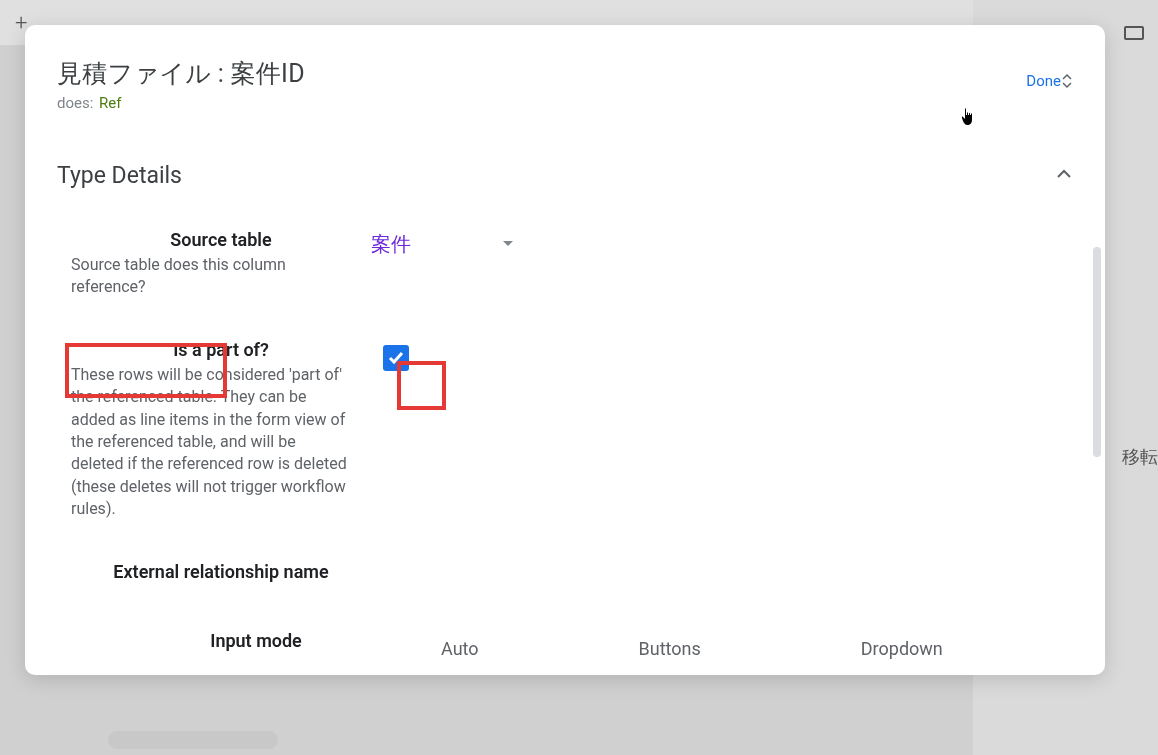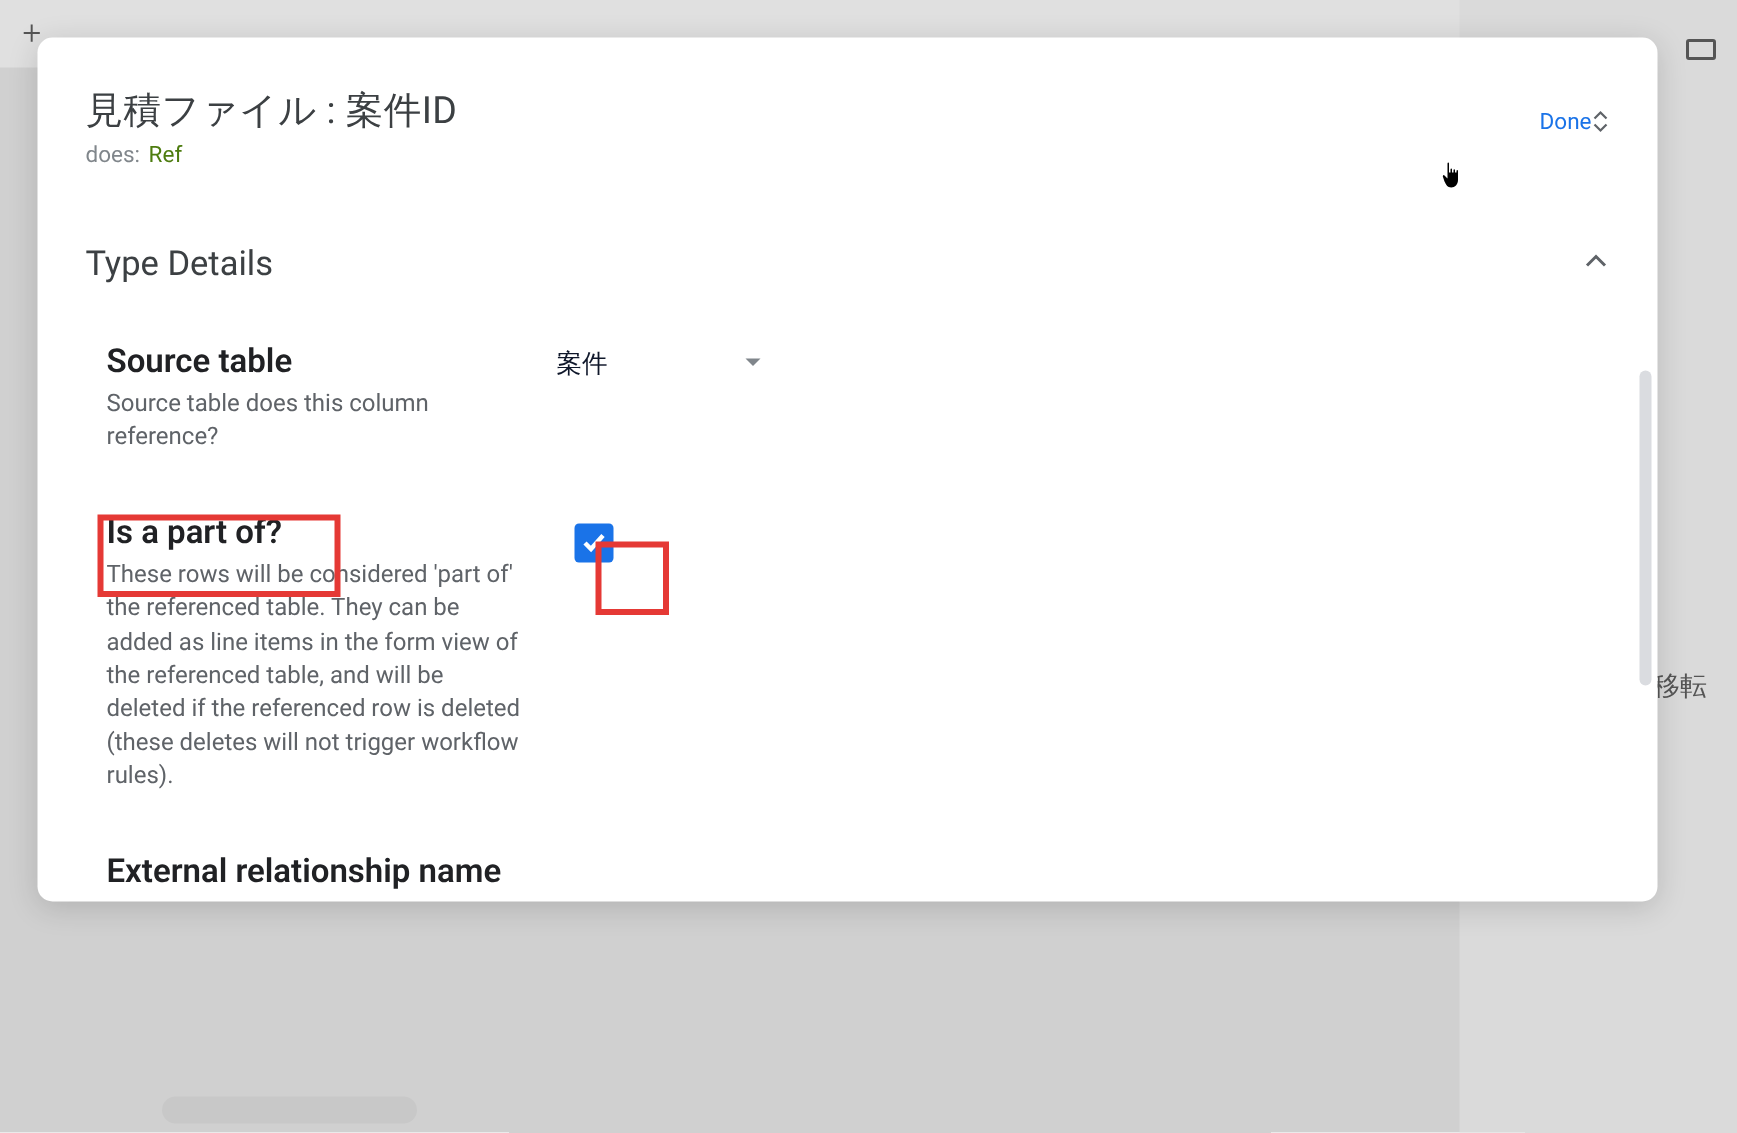--- a/index.html
+++ b/index.html
@@ -59,41 +59,41 @@
       right: 14px;
       width: 20px;
       height: 14px;
       border: 2px solid #555;
       border-radius: 2px;
     }
     
     .backdrop-right-text {
       position: absolute;
       top: 445px;
-      right: 20px;
+      right: 0;
       color: #555;
       font-size: 18px;
     }
     
     .backdrop-bottom-pill {
       position: absolute;
       bottom: 6px;
       left: 108px;
       width: 170px;
       height: 18px;
       background: #c8c8c8;
       border-radius: 9px;
     }
     
     .modal {
       position: absolute;
       top: 25px;
       left: 25px;
       width: 1080px;
-      height: 576px;
+      height: 650px;
       background: #fff;
       border-radius: 10px;
       box-shadow: 0 4px 20px rgba(0,0,0,0.15);
       padding: 32px 32px 23px 32px;
       overflow: hidden;
     }
     
     .modal-header {
       display: flex;
       justify-content: space-between;
@@ -196,24 +196,25 @@
       align-items: flex-start;
       margin-bottom: 40px;
     }
     
     .form-label-col {
       width: 300px;
       flex-shrink: 0;
     }
     
     .form-label {
-      font-size: 22px;
+      font-size: 18px;
       font-weight: 600;
       color: #202124;
       margin-bottom: 4px;
+      text-align: center;
     }
     
     .form-description {
       font-size: 16px;
       color: #5f6368;
       line-height: 1.4;
       max-width: 280px;
     }
     
     .form-control-col {
@@ -222,22 +223,22 @@
     }
     
     .select-control {
       display: flex;
       align-items: center;
       gap: 90px;
       cursor: pointer;
     }
     
     .select-value {
-      font-size: 17px;
-      color: #0f172a;
+      font-size: 20px;
+      color: #6d28d9;
     }
     
     .select-arrow {
       color: #80868b;
     }
     
     .select-arrow svg {
       width: 14px;
       height: 14px;
     }

